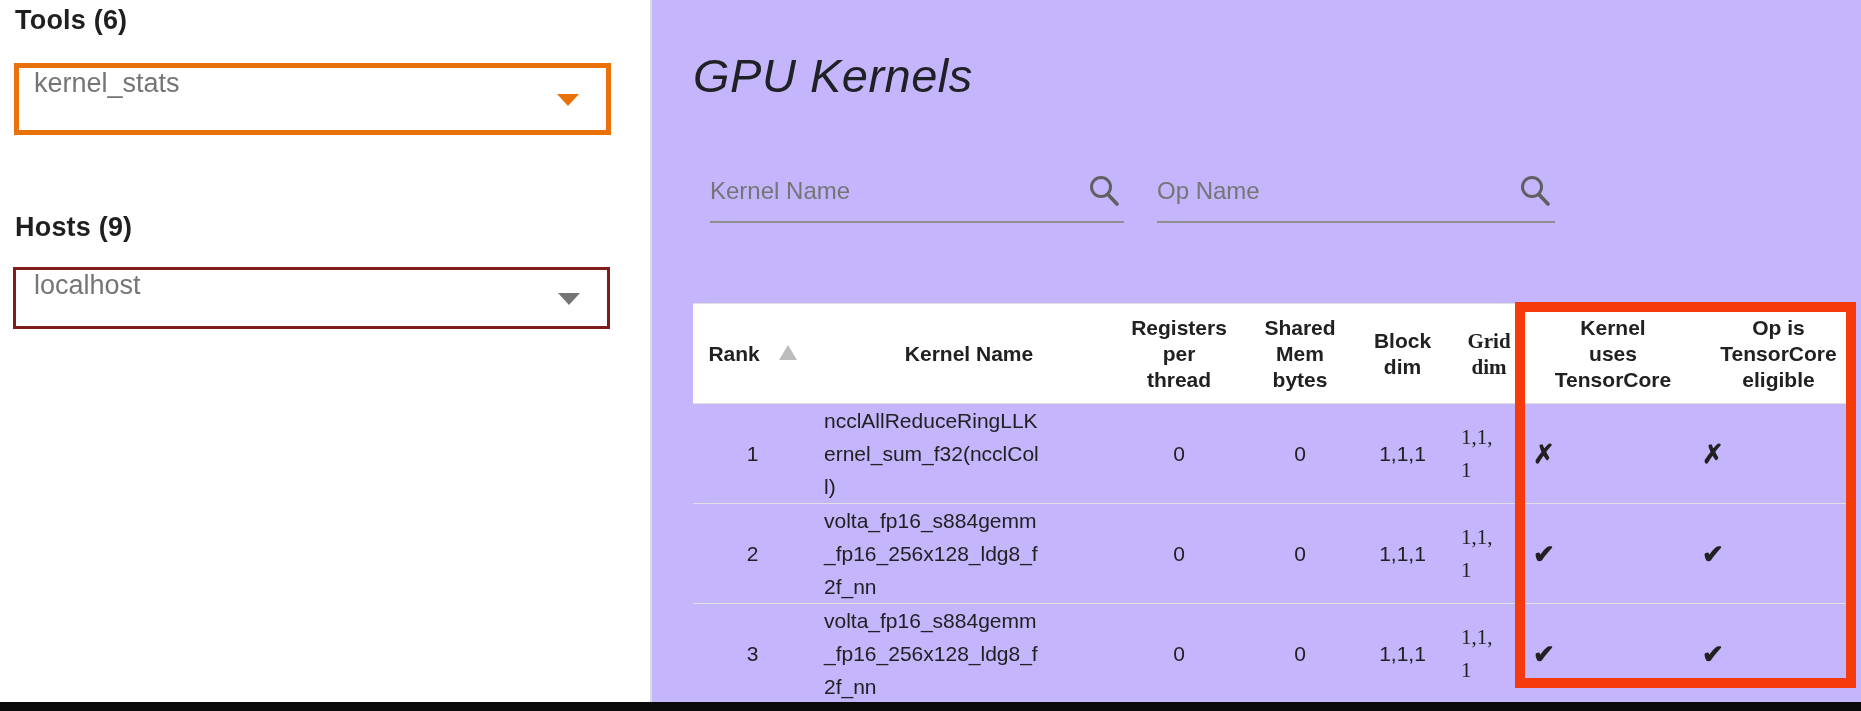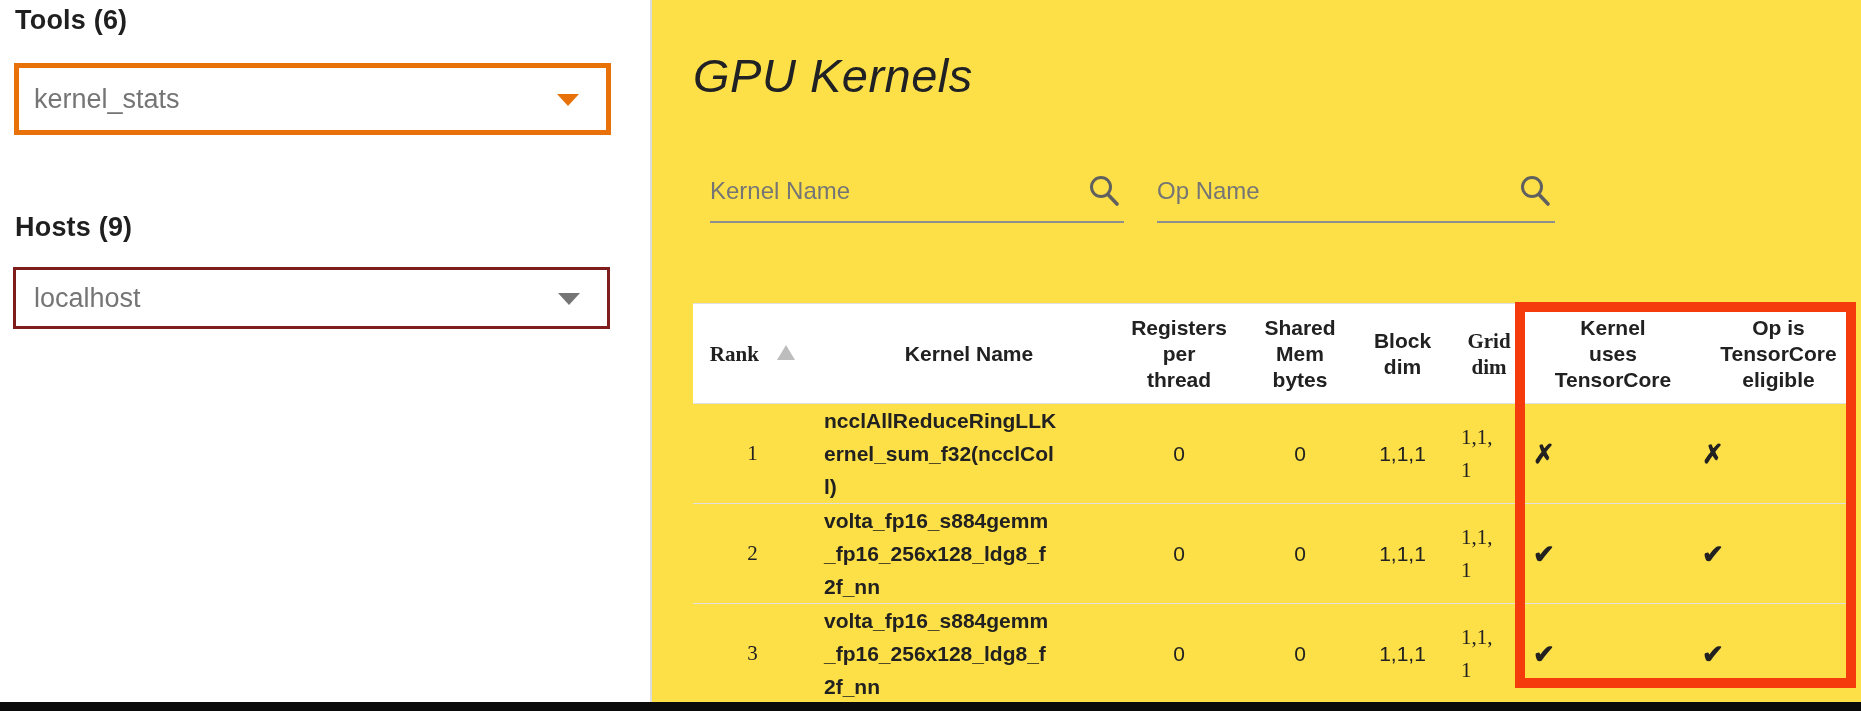--- a/index.html
+++ b/index.html
@@ -4,34 +4,34 @@
 <style>
   * { margin:0; padding:0; box-sizing:border-box; }
   html,body { background:#ffffff; }
   body {
     width:1861px; height:711px;
     font-family:"Liberation Sans", sans-serif;
     color:#212121;
     position:relative;
     overflow:hidden;
   }
-  .app { position:absolute; inset:0; width:1861px; height:711px; background:#fde047; }
+  .app { position:absolute; inset:0; width:1861px; height:711px; background:#c4b5fd; }
 
   
   .sidebar { position:absolute; left:0; top:0; width:650px; height:702px; background:#fff; }
   .side-label {
     position:absolute; left:15px;
     font-size:27px; font-weight:600; color:#1f1f1f; letter-spacing:0.2px;
   }
   .side-label.tools { top:5px; }
   .side-label.hosts { top:212px; }
 
   .dropdown {
     position:absolute; left:14px; width:597px;
-    background:#fff; display:flex; align-items:center;
+    background:#fff; display:flex; align-items:flex-start;
     cursor:pointer;
   }
   .dropdown .value { font-size:27px; color:#757575; }
   .dropdown.tools-dd {
     top:63px; height:72px;
     border:5px solid var(--accent,#e8710a);
     padding-left:15px;
   }
   .dropdown.hosts-dd {
     top:267px; height:62px; left:13px;
@@ -73,22 +73,22 @@
   
   .ktable-wrap { position:absolute; left:693px; top:303px; width:1162px; z-index:1; }
   table.ktable { width:1162px; table-layout:fixed; border-collapse:collapse; }
   .ktable th, .ktable td { font-size:21px; color:#212121; vertical-align:middle; }
   .ktable th {
     font-weight:700; text-align:center; line-height:26px;
     height:100px; border-top:1px solid #e0e0e0; border-bottom:1px solid #e0e0e0;
     background:#fff;
   }
   .ktable td { height:100px; border-bottom:1px solid #e0e0e0; line-height:33px; }
-  .c-rank   { text-align:center;font-family:Liberation Serif, serif; }
-  .c-name   { text-align:left; padding-left:12px; padding-right:4px;font-weight:bold; }
+  .c-rank   { text-align:center; }
+  .c-name   { text-align:left; padding-left:12px; padding-right:4px; }
   .c-reg, .c-shared, .c-block { text-align:center; }
   .c-grid   { text-align:left; padding-left:16px;font-family:Liberation Serif, serif; }
   .c-uses   { text-align:left; padding-left:16px; }
   .c-eligible { text-align:left; padding-left:9px; }
   td.c-uses, td.c-eligible { font-size:26px; font-weight:700; line-height:26px; }
 
   .sort-tri {
     display:inline-block; width:0; height:0; margin-left:13px;
     border-left:9px solid transparent; border-right:9px solid transparent;
     border-bottom:15px solid #bdbdbd; transform:translateY(-1px);

